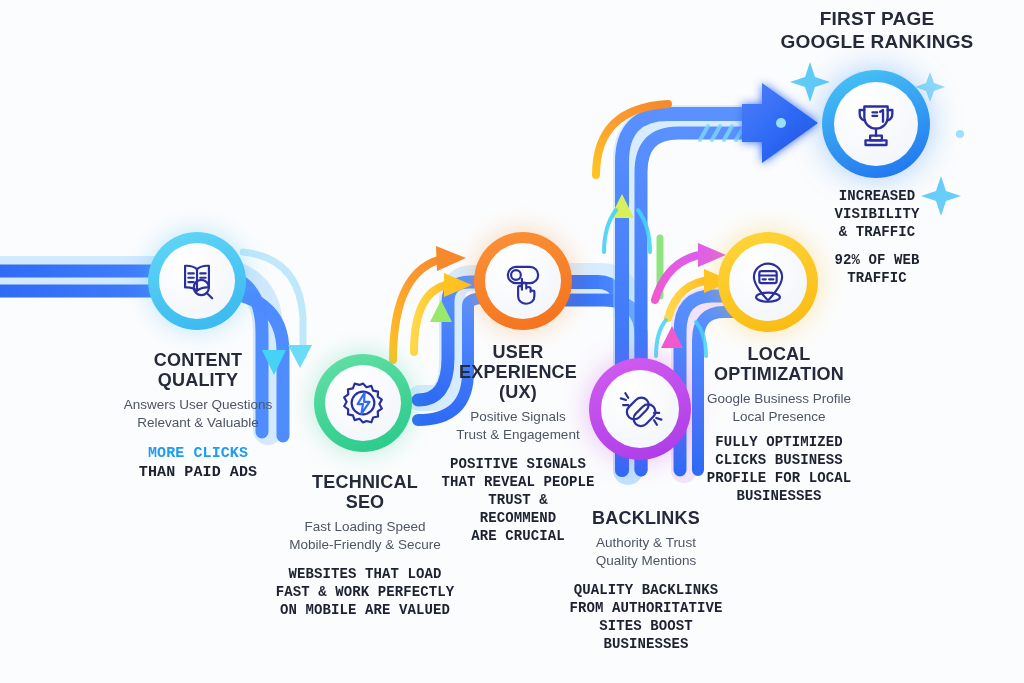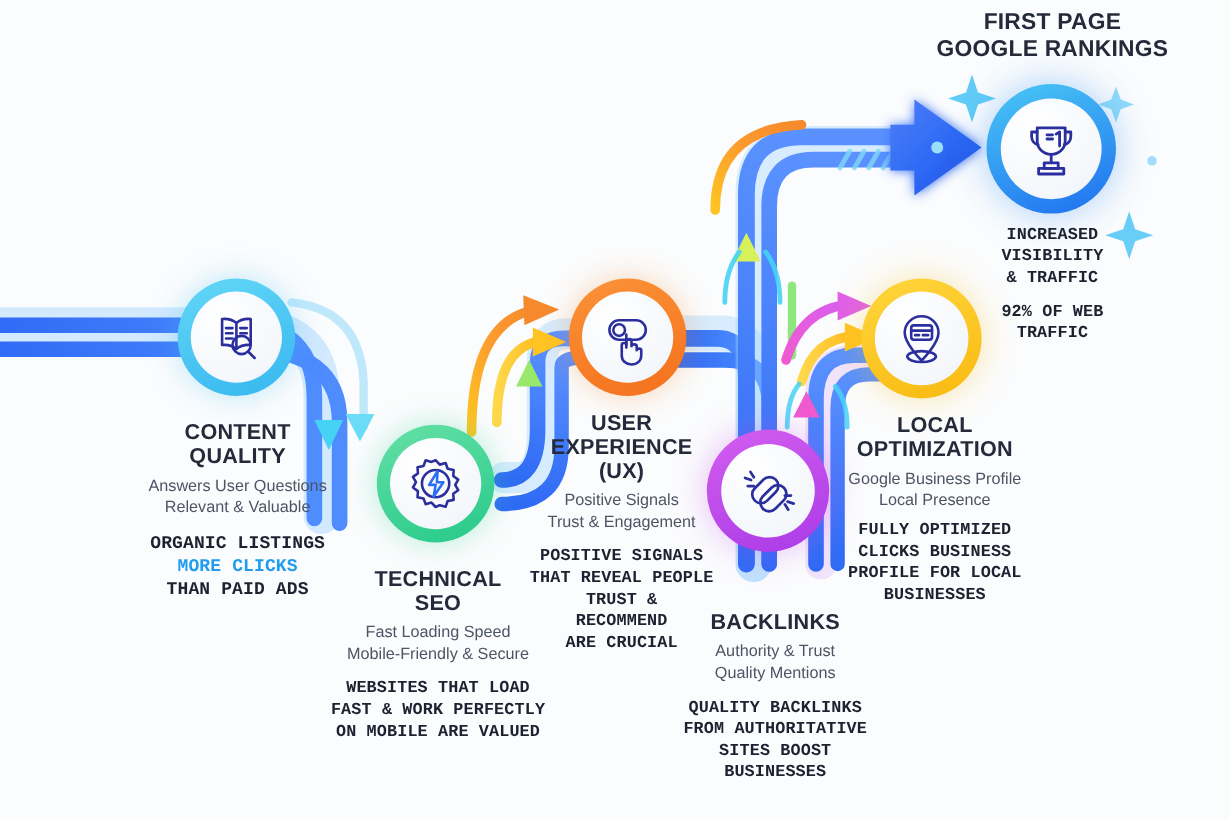--- a/index.html
+++ b/index.html
@@ -248,21 +248,20 @@
   <div class="lbl" style="left:100px;top:350px;width:196px;">
     <div class="title">
       <div>CONTENT</div>
       <div>QUALITY</div>
     </div>
     <div class="sub">
       <div>Answers User Questions</div>
       <div>Relevant &amp; Valuable</div>
     </div>
     <div class="stat" style="font-size:15px;">
-      <div>ORGANIC LISTINGS</div>
       <div class="hl">MORE CLICKS</div>
       <div>THAN PAID ADS</div>
     </div>
   </div>
 
   <div class="lbl" style="left:268px;top:472px;width:194px;">
     <div class="title">
       <div>TECHNICAL</div>
       <div>SEO</div>
     </div>

